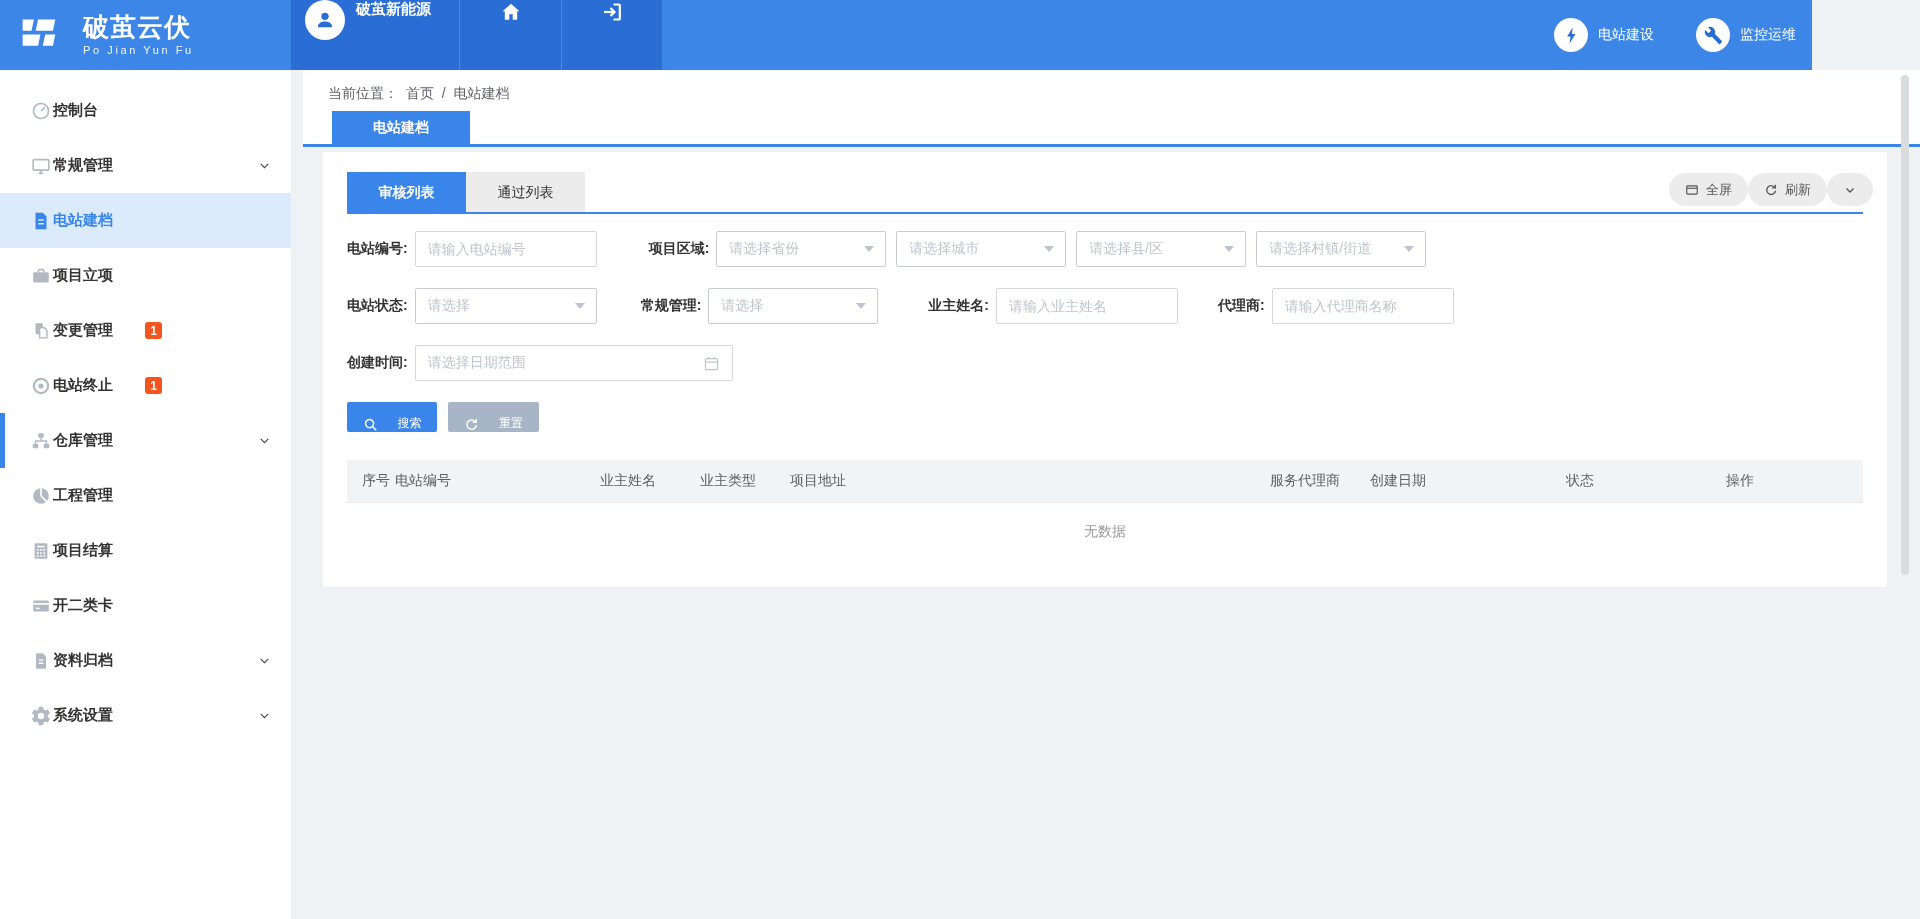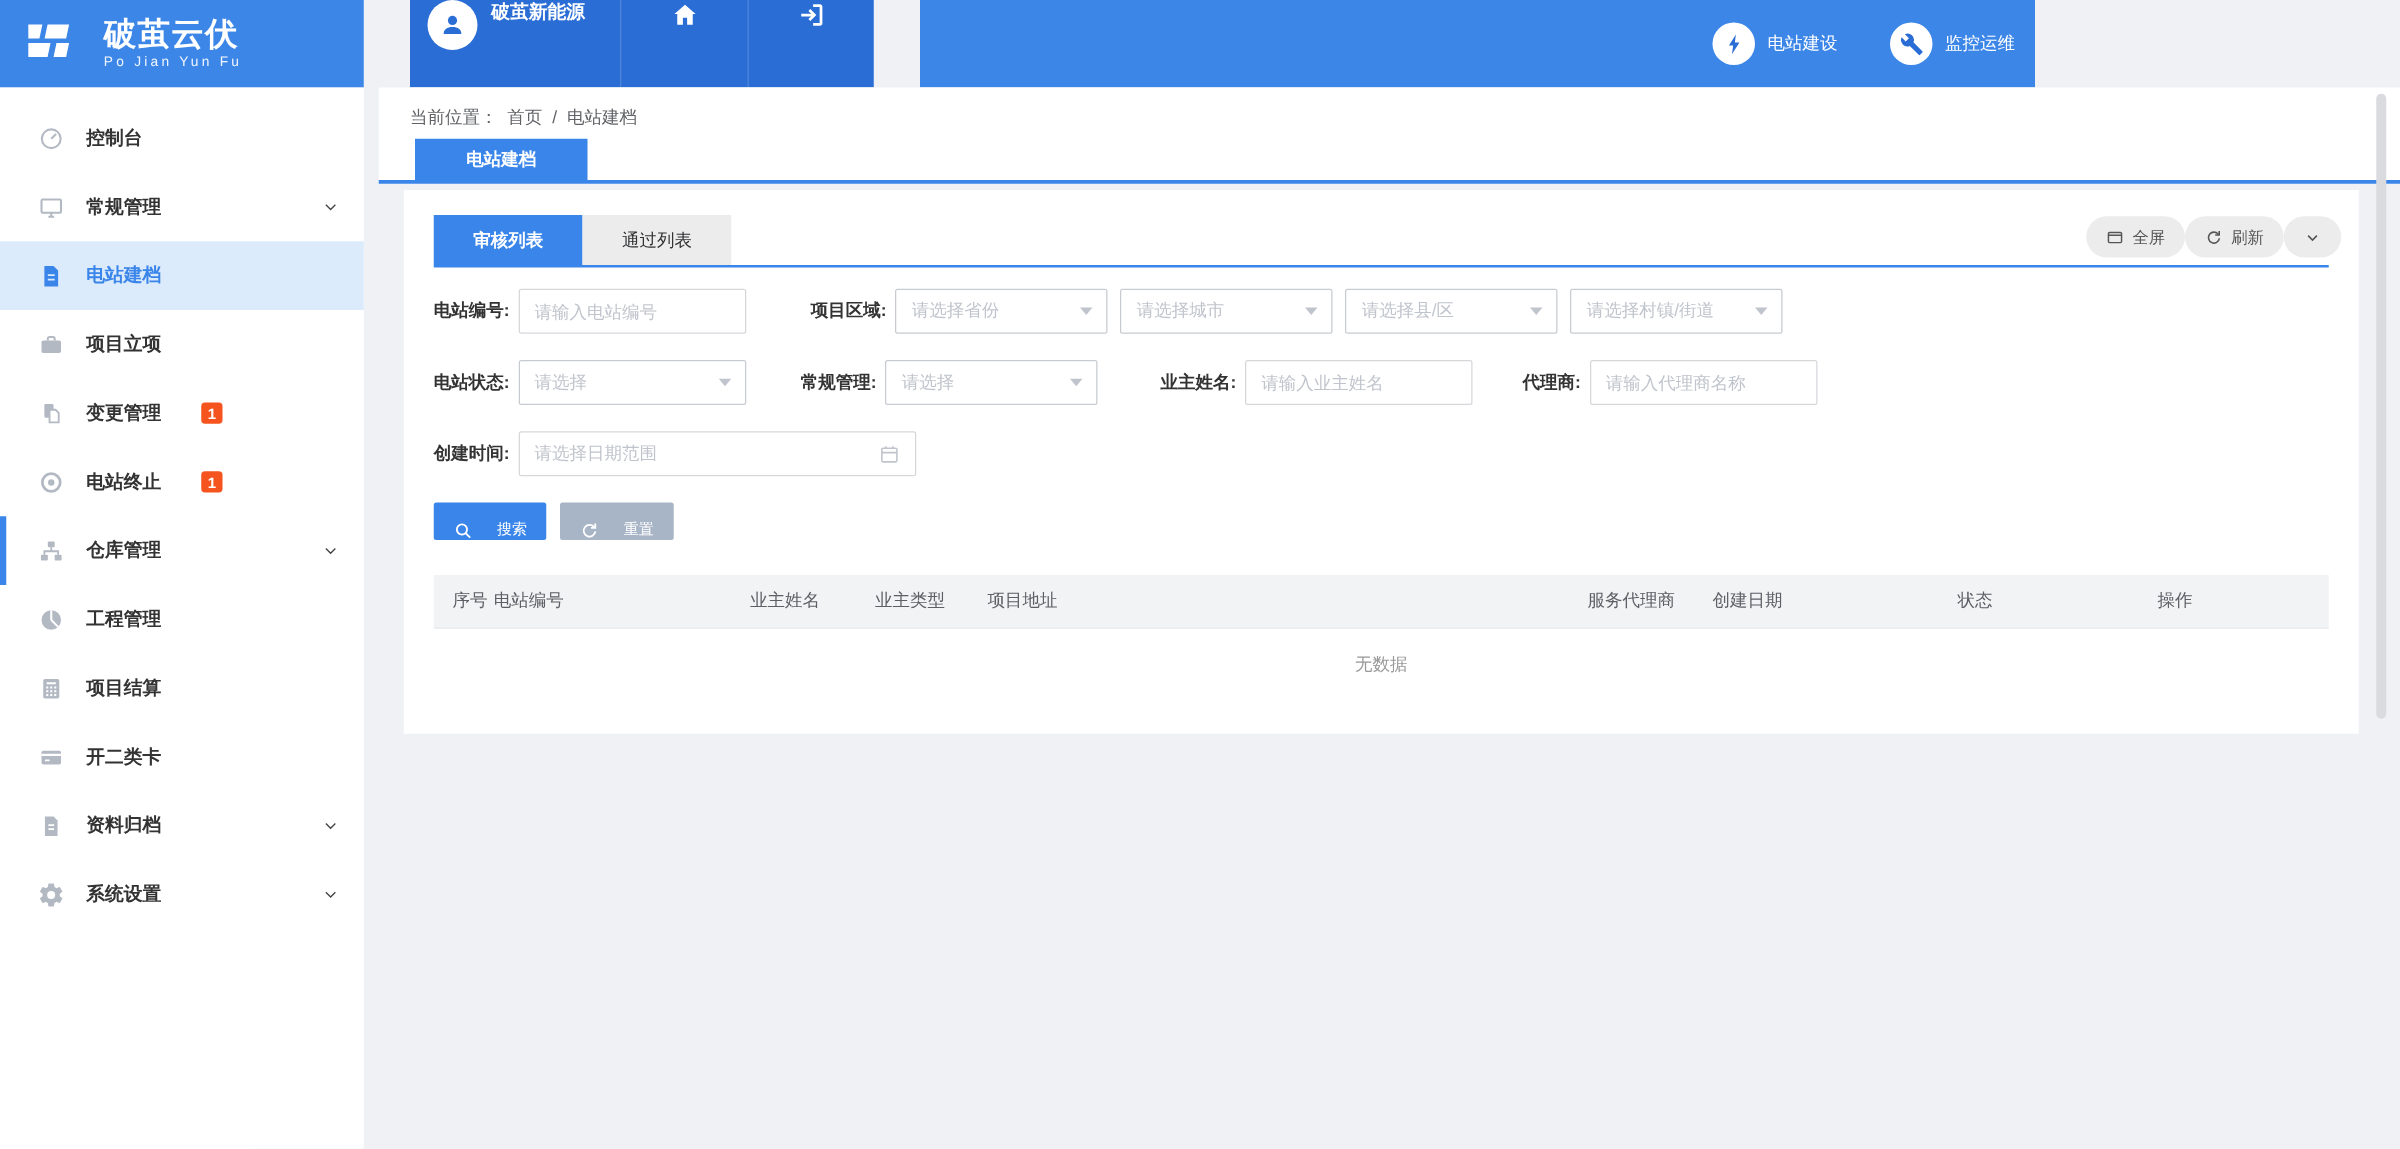--- a/index.html
+++ b/index.html
@@ -2,39 +2,39 @@
 <html><head>
 <meta charset="utf-8">
 <style>
   :root{
     --primary:#3a85e9; --hdark:#2a6dd5; --badge:#f5541f; --reset:#a8b5c6;
   }
   *{margin:0;padding:0;box-sizing:border-box;}
   body{width:1920px;height:919px;overflow:hidden;position:relative;
        font-family:"Liberation Sans","DejaVu Sans",sans-serif;background:#eff1f4;}
   
-  .header{position:absolute;top:0;left:0;width:1628px;height:70px;display:flex;gap:37px;}
+  .header{position:absolute;top:0;left:0;width:1812px;height:70px;display:flex;}
   .brand{width:291px;background:#3c86e8;display:flex;align-items:center;padding-left:18px;gap:13px;flex:none;}
   .brand-cn{color:#fff;font-size:26px;font-weight:bold;letter-spacing:1px;line-height:1;}
   .brand-en{color:rgba(255,255,255,.92);font-size:11px;letter-spacing:2.6px;margin-top:4px;text-align:right;}
   .hdark{width:371px;background:var(--hdark);display:flex;flex:none;}
   .hsec{display:flex;align-items:flex-start;justify-content:center;border-right:1px solid rgba(255,255,255,.18);cursor:pointer;}
   .hsec.user{width:169px;justify-content:flex-start;padding-left:14px;gap:11px;}
   .avatar{width:40px;height:40px;border-radius:50%;background:#fff;display:flex;align-items:center;justify-content:center;flex:none;}
   .uname{color:#fff;font-size:15px;font-weight:600;white-space:nowrap;}
   .hsec.home{width:102px;}
   .hsec.signin{width:100px;border-right:none;}
   .hrest{flex:1;background:#3c86e8;display:flex;align-items:center;justify-content:flex-end;padding-right:16px;gap:42px;}
   .hact{display:flex;align-items:center;gap:10px;color:#fff;font-size:14px;cursor:pointer;}
   .circ{width:34px;height:34px;border-radius:50%;background:#fff;display:flex;align-items:center;justify-content:center;flex:none;}
   
   .sidebar{position:absolute;left:0;top:70px;width:291px;height:849px;background:#fff;padding-top:13px;}
   .sitem{position:relative;height:55px;display:flex;align-items:center;padding-left:30px;cursor:pointer;}
   .sitem .icn{width:22px;height:22px;color:#b3b9c3;flex:none;display:flex;align-items:center;justify-content:center;}
-  .sitem .lbl{margin-left:17px;font-size:15px;font-weight:600;color:#333;white-space:nowrap;}
+  .sitem .lbl{margin-left:1px;font-size:15px;font-weight:600;color:#333;white-space:nowrap;}
   .sitem.active{background:#dcebfb;}
   .sitem.active .icn{color:var(--primary);}
   .sitem.active .lbl{color:var(--primary);}
   .sitem.accent::before{content:"";position:absolute;left:0;top:0;width:5px;height:100%;background:var(--primary);}
   .badge{margin-left:32px;min-width:17px;height:17px;background:var(--badge);color:#fff;font-size:12px;font-weight:bold;
          border-radius:3px;display:flex;align-items:center;justify-content:center;padding:0 4px;}
   .chev{margin-left:auto;margin-right:20px;color:#444;display:flex;align-items:center;}
   
   .main{position:absolute;left:303px;top:70px;width:1629px;height:849px;background:#eff1f4;}
   .topstrip{height:77px;background:#fff;border-bottom:3px solid var(--primary);position:relative;}

